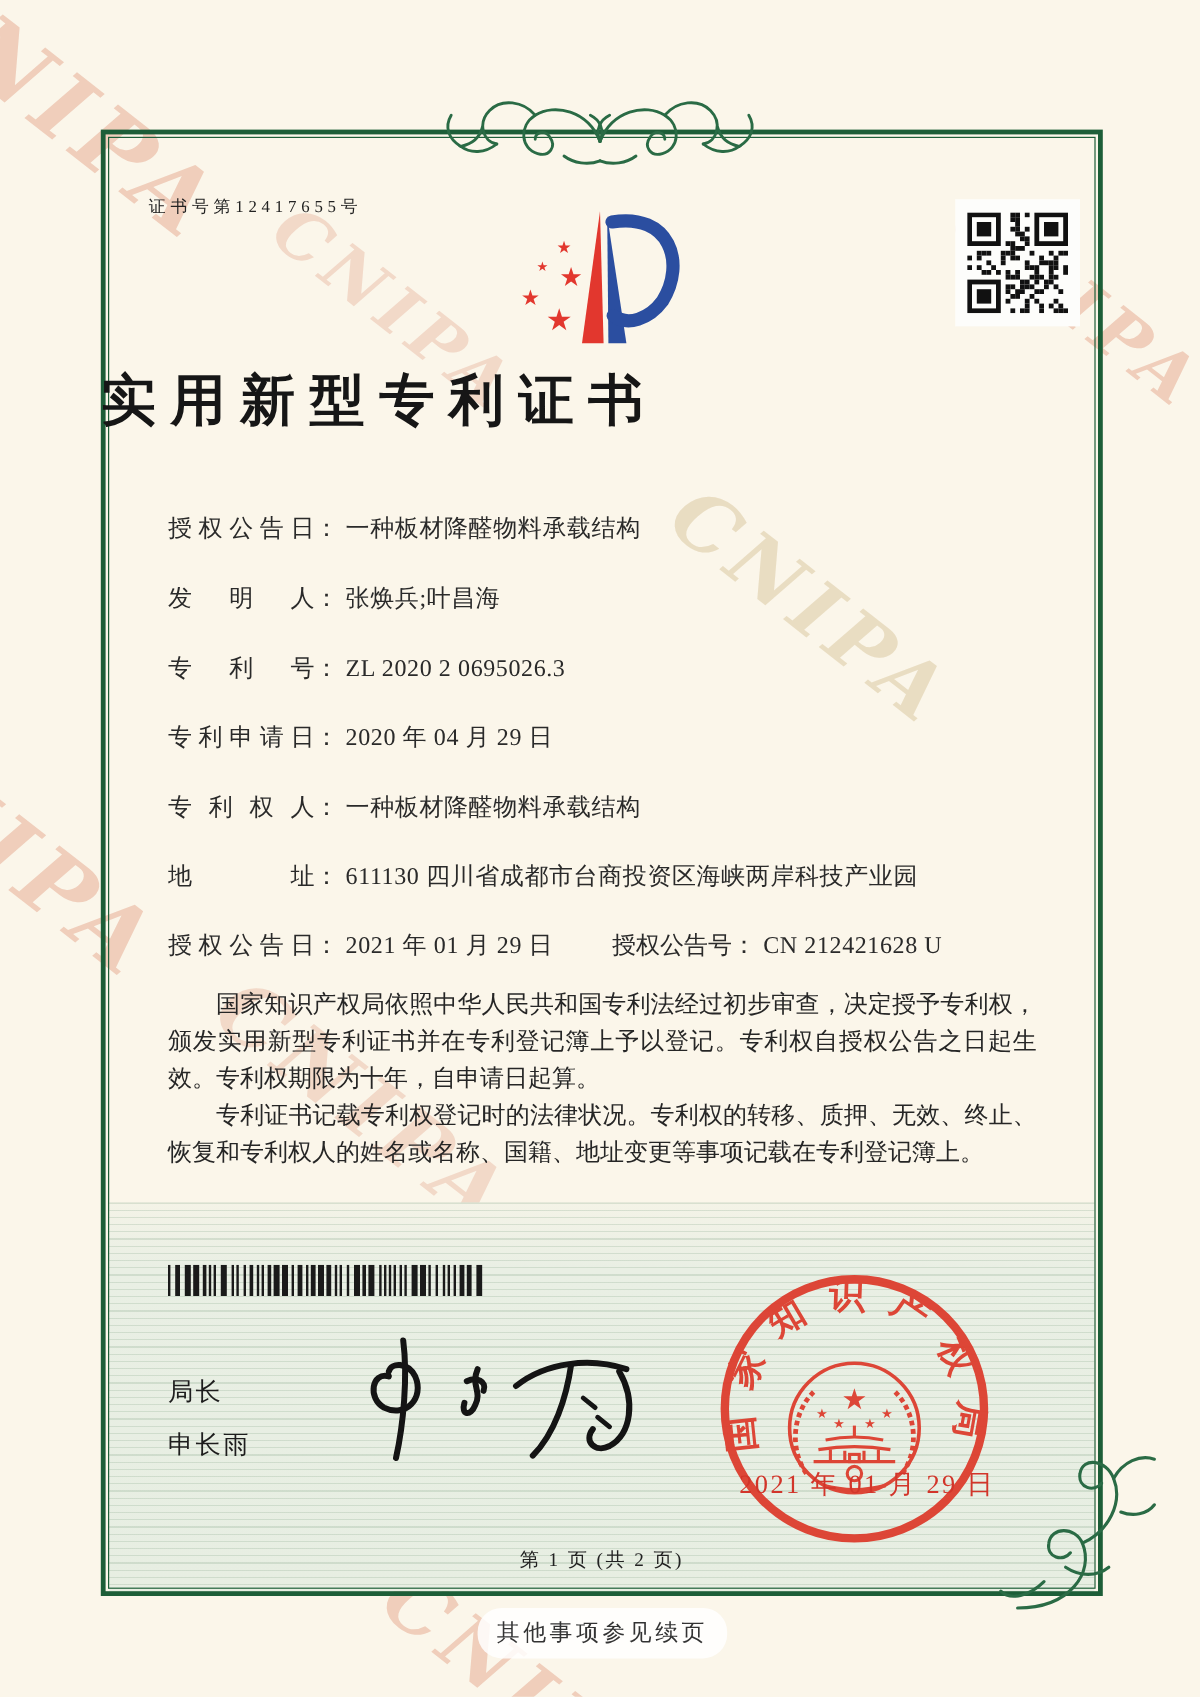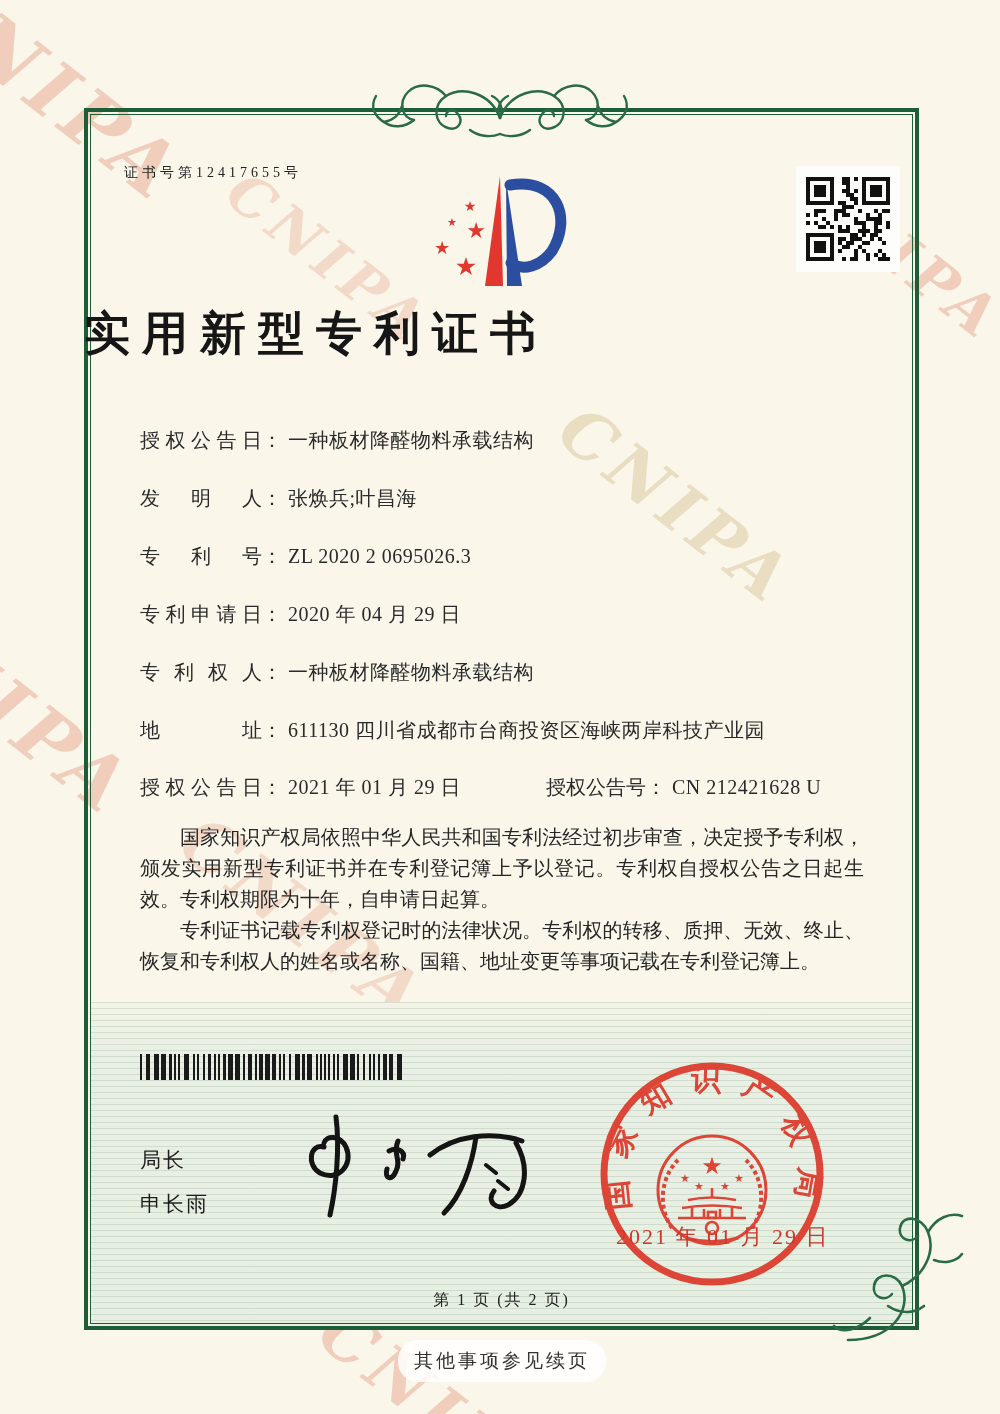--- a/index.html
+++ b/index.html
@@ -68,21 +68,21 @@
     position: absolute; left: 140px; width: 740px;
     font-size: 20px; z-index: 3; white-space: nowrap;
   }
   .lbl {
     display: inline-block; width: 122px;
     text-align: justify; text-align-last: justify;
     vertical-align: bottom;
   }
   .colon { margin-right: 6px; }
   .val { letter-spacing: 0.5px; }
-  .grant-no { position: absolute; left: 370px; margin-left: 36px; }
+  .grant-no { position: absolute; left: 370px; }
   
   .body-text {
     position: absolute; left: 140px; top: 822px; width: 724px;
     font-size: 20px; line-height: 31px; text-align: justify;
     color: #262626; z-index: 3;
   }
   .body-text p { text-indent: 2em; }
   
   .barcode { position: absolute; left: 140px; top: 1054px; z-index: 3; }
   .director-title, .director-name {

